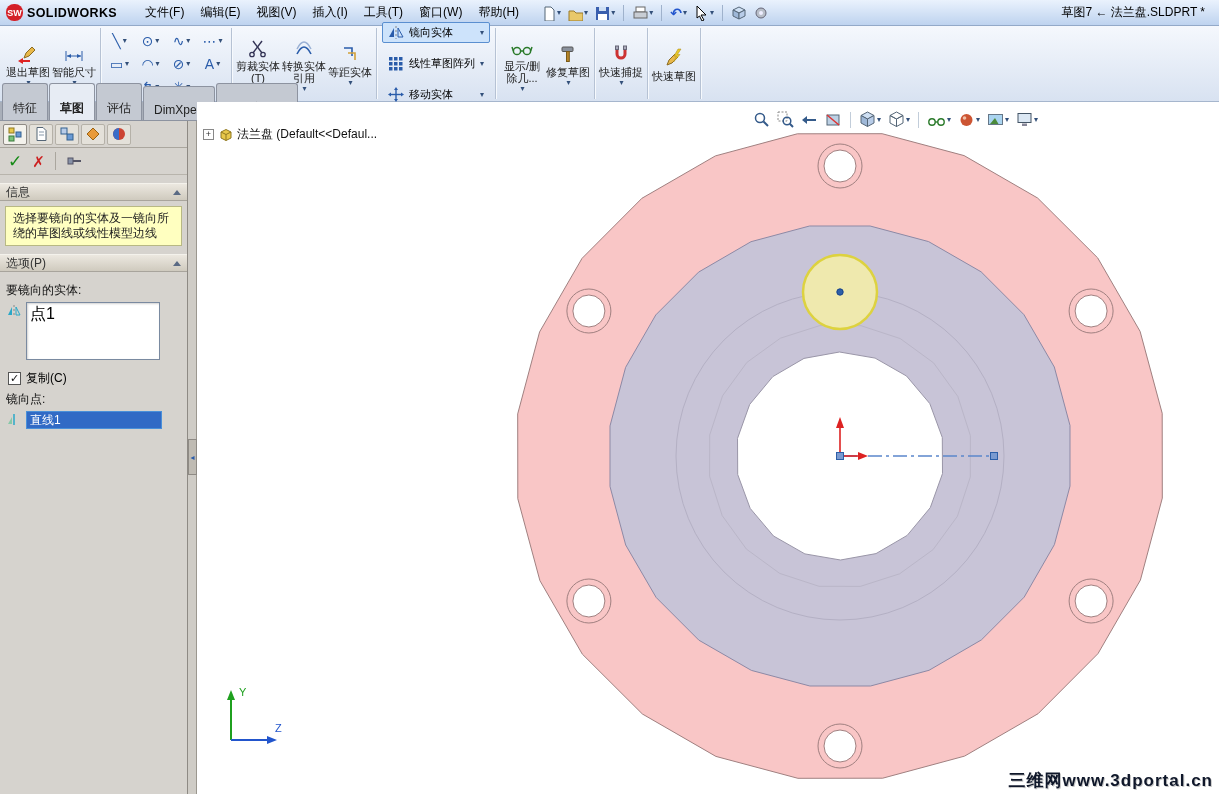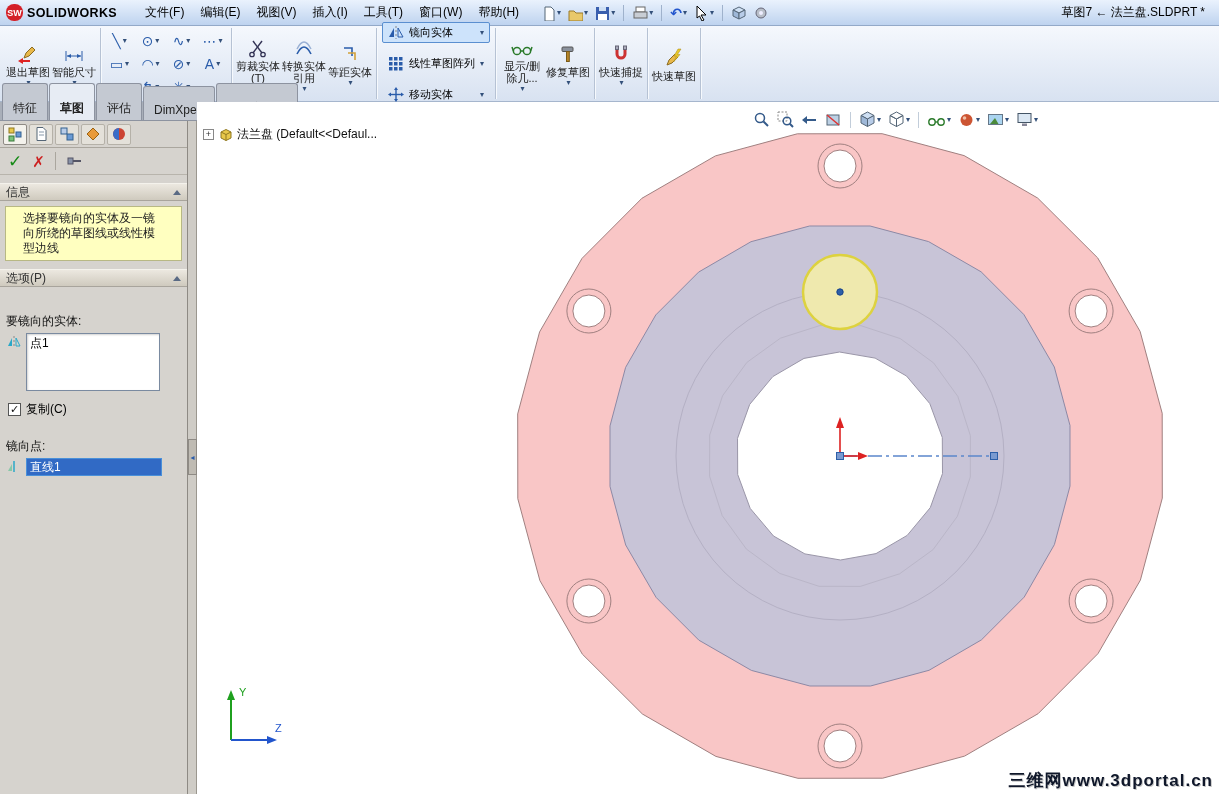--- a/index.html
+++ b/index.html
@@ -47,26 +47,26 @@
 .pm-itab{width:24px;height:21px;display:flex;align-items:center;justify-content:center;border:1px solid #b5b1a8;background:#e4e1da;border-radius:2px}
 .pm-itab.active{background:#f4f2ec;border-color:#8e8a84}
 .pm-title{height:21px;background:linear-gradient(#55a24e,#2f7230);display:flex;align-items:center;gap:5px;padding:0 5px;color:#fff;font-weight:bold}
 .pm-help{margin-left:auto;width:15px;height:15px;background:#ece9d8;color:#1a4ab0;font-weight:bold;display:flex;align-items:center;justify-content:center;border:1px solid #8a8672;font-size:11px}
 .pm-actions{height:27px;display:flex;align-items:center;gap:10px;padding:0 8px;background:#d6d3ce;border-bottom:1px solid #b8b4ac}
 .pm-ok{color:#168a16;font-size:17px;font-weight:bold;line-height:17px}
 .pm-cancel{color:#cc2020;font-size:15px;font-weight:bold;line-height:15px}
 .pm-sep{width:1px;height:18px;background:#aaa69e}
 .pm-section-hd{height:18px;margin-top:8px;background:linear-gradient(#ece8e0,#cfcabe);border-top:1px solid #f4f2ec;border-bottom:1px solid #a8a49c;display:flex;align-items:center;padding:0 6px;font-size:12px;color:#333}
 .chev{margin-left:auto;width:0;height:0;border-left:4px solid transparent;border-right:4px solid transparent;border-bottom:5px solid #5a6a84}
-.pm-info{margin:5px 5px 0;background:#ffffc0;border:1px solid #b8b884;padding:4px 17px;font-size:12px;line-height:15px;color:#222}
+.pm-info{margin:5px 5px 0;background:#ffffc0;border:1px solid #b8b884;padding:4px 7px;font-size:12px;line-height:15px;color:#222}
 .pm-options{padding:6px 6px 0}
-.pm-label{font-size:12px;margin:20px 0 3px;color:#111}
+.pm-label{font-size:12px;margin:4px 0 3px;color:#111}
 .pm-row{display:flex;align-items:flex-start;gap:4px}
 .pm-rowicon{width:16px;display:flex;justify-content:center;padding-top:2px}
-.pm-listbox{width:134px;height:58px;background:#fff;border:1px solid #7a8aa0;box-shadow:inset 1px 1px 2px rgba(0,0,0,.18);padding:1px 3px;font-size:12px}
+.pm-listbox{width:134px;height:58px;background:#fff;border:1px solid #7a8aa0;box-shadow:inset 1px 1px 2px rgba(0,0,0,.18);padding:1px 3px;font-size:16px}
 .pm-check{display:flex;align-items:center;gap:5px;margin:10px 0 2px 2px}
 .cb{width:13px;height:13px;background:#fff;border:1px solid #555;display:flex;align-items:center;justify-content:center;font-size:11px;line-height:11px;color:#111}
 .pm-field{width:136px;height:18px;border:1px solid #4a90d9;background:#fff;display:flex;align-items:center}
 .pm-field .sel{flex:1;height:16px;background:#316ac5;color:#fff;padding:1px 3px;font-size:12px;line-height:14px}
 .panel-strip{position:absolute;left:188px;top:121px;width:9px;height:673px;background:#cfccC6;border-right:1px solid #9b978f}
 .strip-handle{position:absolute;top:318px;left:0;width:9px;height:36px;background:#bfbbb3;border:1px solid #8e8a84;color:#2a5caa;font-size:8px;display:flex;align-items:center;justify-content:center}
 
 
 .graphics{position:absolute;left:197px;top:102px;width:1022px;height:692px;background:#fff;overflow:hidden}
 .gfx-svg{position:absolute;left:0;top:0}

